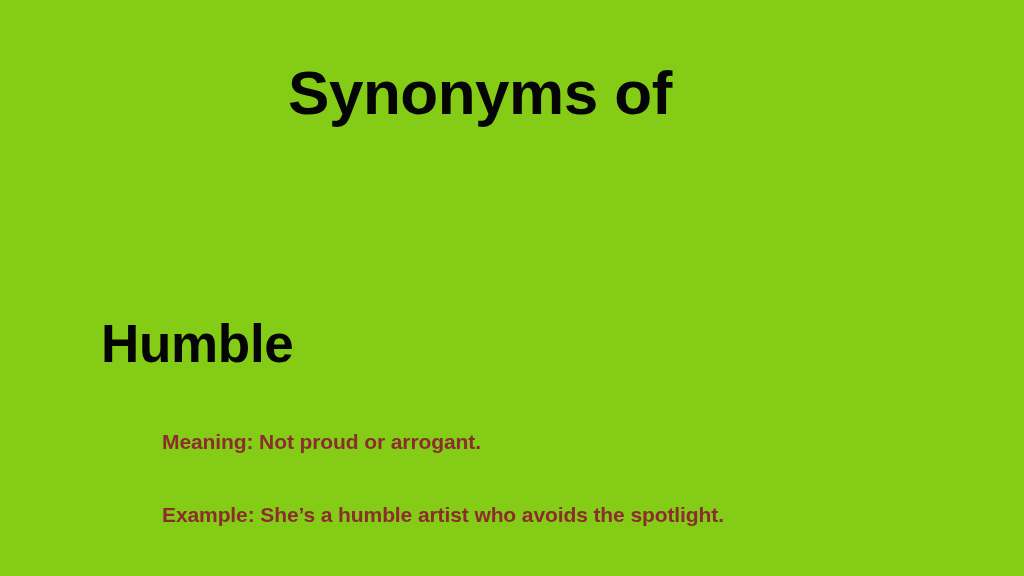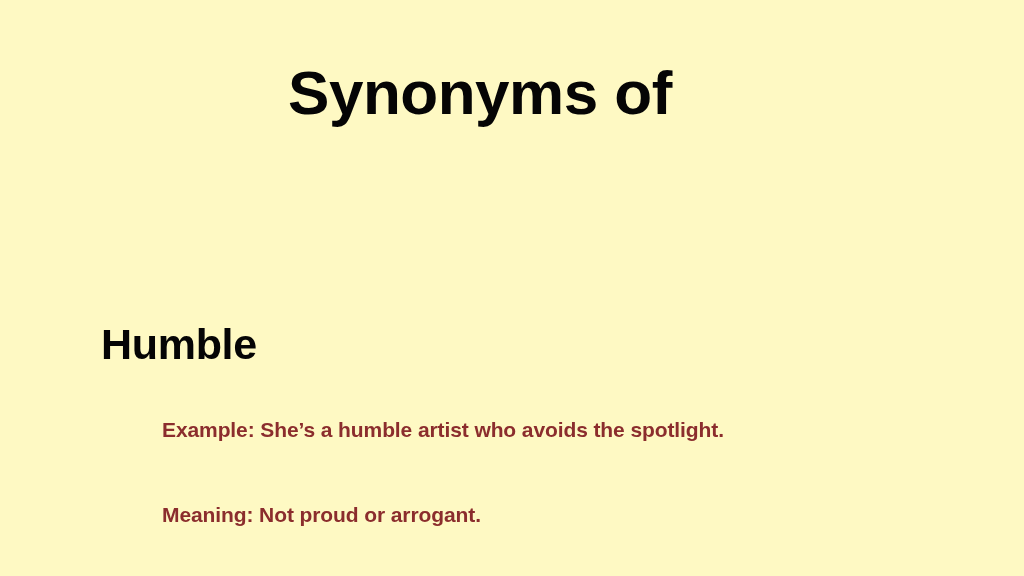--- a/index.html
+++ b/index.html
@@ -12,21 +12,21 @@
     height: 576px;
     overflow: hidden;
     font-family: "Liberation Sans", sans-serif;
     background: #548de6;
   }
 
   #slide {
     position: relative;
     width: 1024px;
     height: 576px;
-    background: #fef9c3;
+    background: #84cc16;
     box-sizing: border-box;
   }
 
   
   #title-block {
     position: absolute;
     left: 0;
     top: 56px;
     width: 960px;
     text-align: center;
@@ -48,21 +48,21 @@
     position: absolute;
     left: 0;
     top: 318px;
     width: 1024px;
   }
 
   #entry-word {
     margin-left: 101px;
     font-family: "Liberation Sans", sans-serif;
     font-weight: bold;
-    font-size: 43px;
+    font-size: 53px;
     line-height: 52px;
     color: #050505;
     letter-spacing: -0.3px;
     white-space: pre;
   }
 
   .detail-line {
     margin-left: 162px;
     font-family: "Liberation Sans", sans-serif;
     font-weight: bold;
@@ -86,18 +86,18 @@
 
 <div id="slide">
 
   <div id="title-block">
     <span class="title-line">Synonyms of</span>
   </div>
 
   <div id="entry-block">
     <div id="entry-word">Humble</div>
 
+    <div class="detail-line" id="detail-meaning">Meaning: Not proud or arrogant.</div>
+
     <div class="detail-line" id="detail-example">Example: She’s a humble artist who avoids the spotlight.</div>
-
-    <div class="detail-line" id="detail-meaning">Meaning: Not proud or arrogant.</div>
   </div>
 
 </div>
 
 </body></html>

